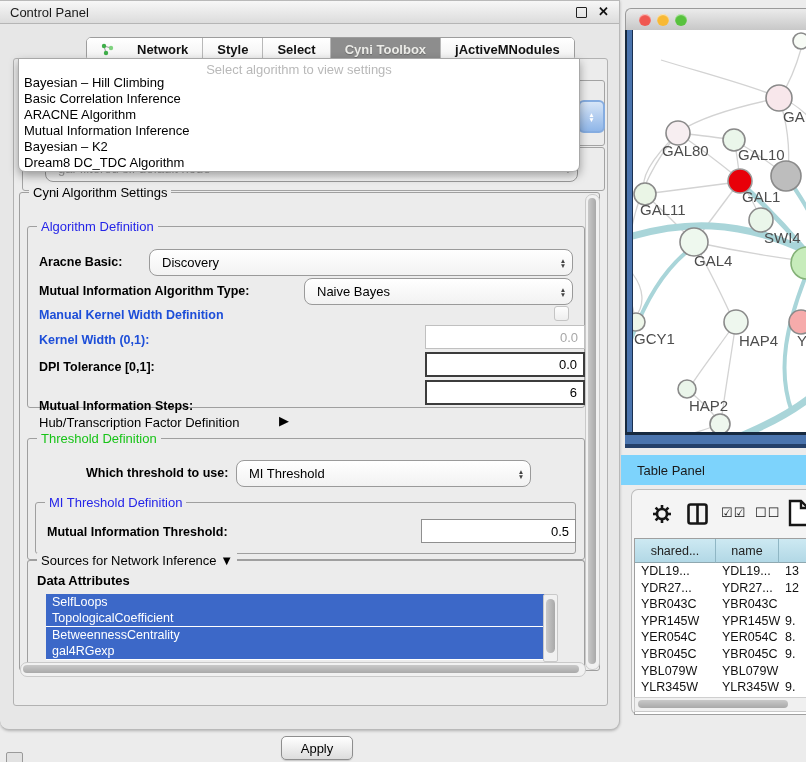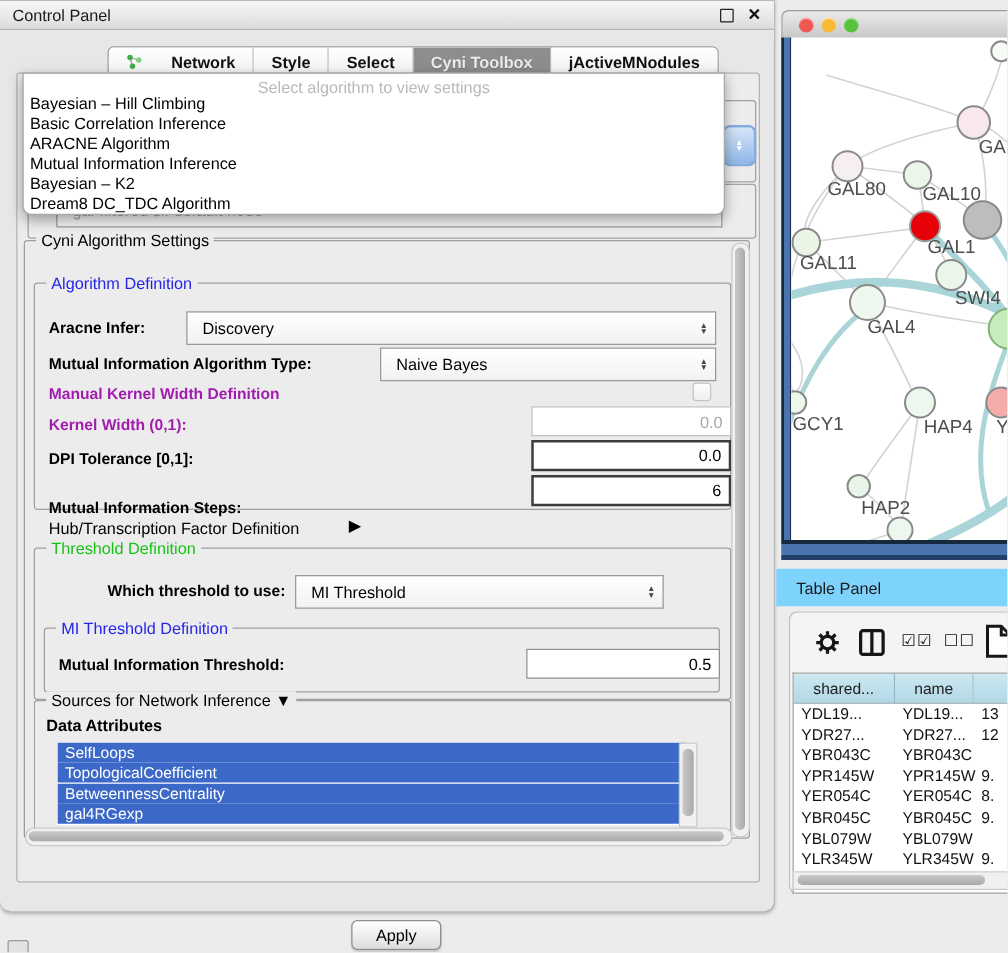--- a/index.html
+++ b/index.html
@@ -26,24 +26,24 @@
   #bottom-tabs{left:148px;top:708px;}
   
   #content-panel{left:13px;top:57px;width:593px;height:646px;border:1px solid #b2b2b2;
             border-radius:3px;background:#ececec;}
   
   .gbox{position:absolute;border:1px solid #9f9f9f;border-radius:3px;}
   .gtitle{position:absolute;top:-8px;left:9px;background:#ececec;padding:0 4px;font-size:13px;color:#000;}
   .gtitle.blue{color:#2525e8;}
   .gtitle.green{color:#17c317;}
   .lbl{position:absolute;font-size:12.5px;font-weight:bold;color:#000;white-space:nowrap;}
-  .lbl.dis{color:#a21caf;}
+  .lbl.dis{color:#1d4ed8;}
   
   .combo{position:absolute;background:linear-gradient(#ffffff,#f2f2f2);border:1px solid #9a9a9a;
-         border-radius:0;display:flex;align-items:center;}
+         border-radius:8px;display:flex;align-items:center;}
   .combo .cval{flex:1;font-size:13px;color:#000;padding-left:12px;white-space:nowrap;overflow:hidden;}
   .combo .spin{width:18px;text-align:center;color:#444;font-size:6.5px;line-height:5px;}
   
   .tfield{position:absolute;background:#fff;font-size:13px;color:#000;text-align:right;
           padding:0 6px;display:flex;align-items:center;justify-content:flex-end;}
   .tfield.strong{border:2px solid #3c3c3c;}
   .tfield.normal{border:1px solid #8f8f8f;}
   .tfield.dis{border:1px solid #c0c0c0;color:#a8a8a8;}
   .checkbox{position:absolute;width:13px;height:13px;border:1px solid #c4c4c4;border-radius:3px;
           background:linear-gradient(#fdfdfd,#eeeeee);}
@@ -145,21 +145,21 @@
         <span class="spin">▲<br>▼</span>
       </div>
 
       <div class="gbox" style="left:5px;top:133px;width:579px;height:477px;">
         <span class="gtitle">Cyni Algorithm Settings</span>
       </div>
 
       <div class="gbox" style="left:13px;top:167px;width:556px;height:180px;">
         <span class="gtitle blue">Algorithm Definition</span>
       </div>
-      <span class="lbl" style="left:25px;top:196px;">Aracne Infer:</span>
+      <span class="lbl" style="left:25px;top:196px;">Aracne Basic:</span>
       <div class="combo" style="left:135px;top:190px;width:422px;height:25px;">
         <span class="cval">Discovery</span>
         <span class="spin">▲<br>▼</span>
       </div>
       <span class="lbl" style="left:25px;top:225px;">Mutual Information Algorithm Type:</span>
       <div class="combo" style="left:290px;top:219px;width:267px;height:25px;">
         <span class="cval">Naive Bayes</span>
         <span class="spin">▲<br>▼</span>
       </div>
       <span class="lbl dis" style="left:25px;top:249px;">Manual Kernel Width Definition</span>

